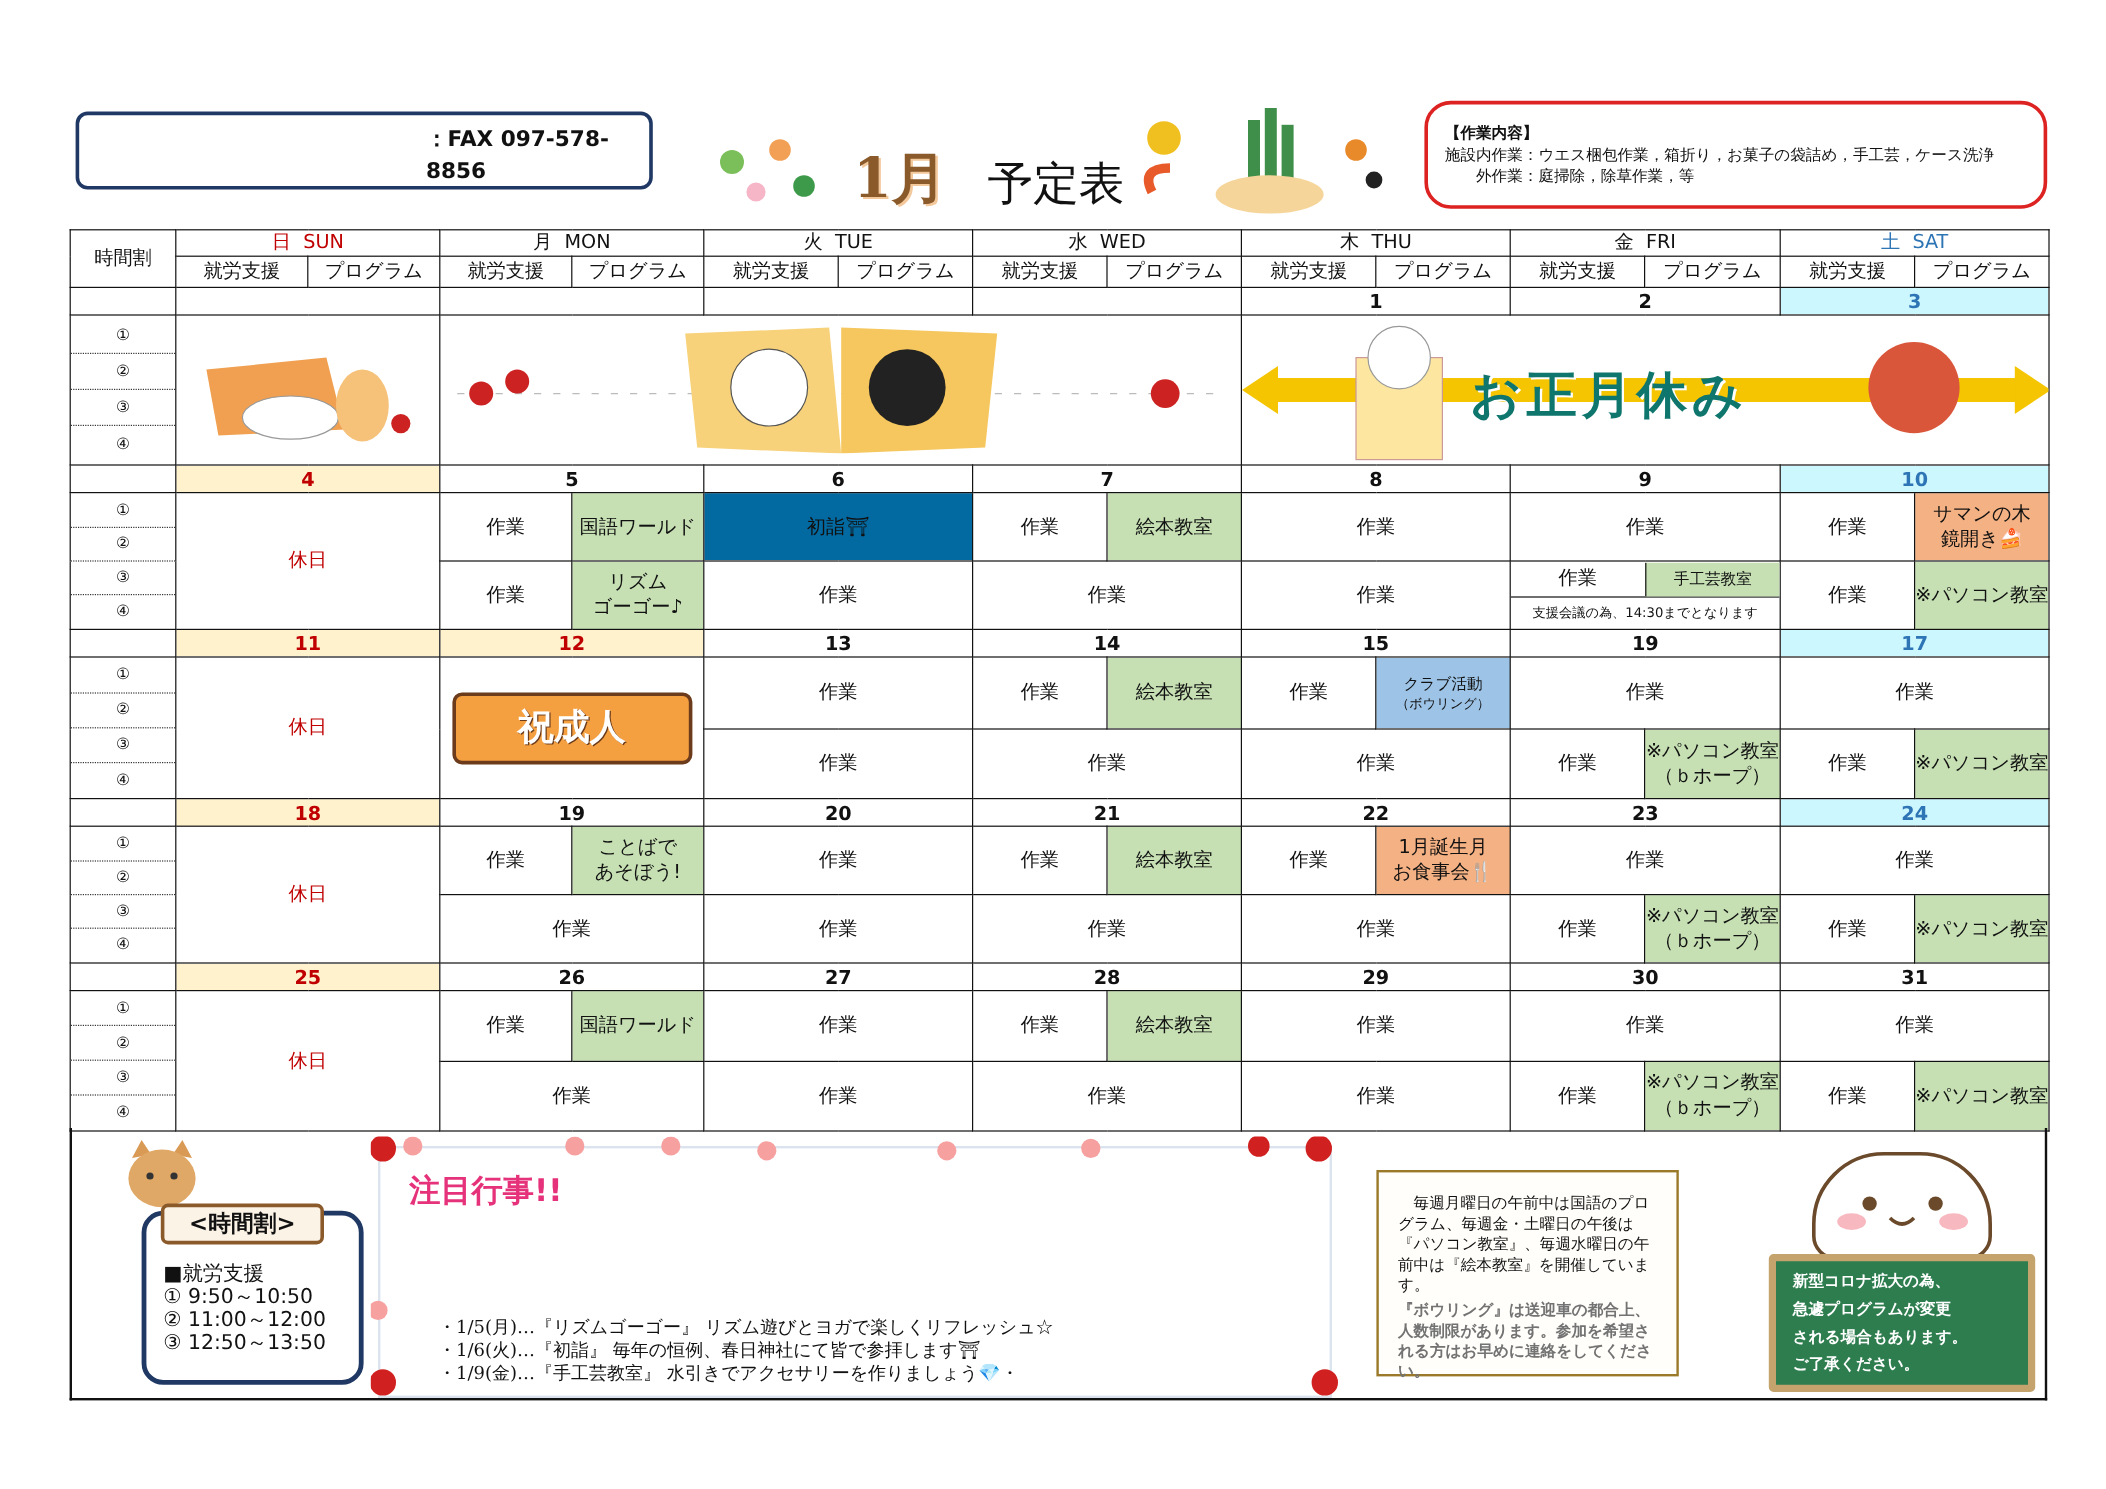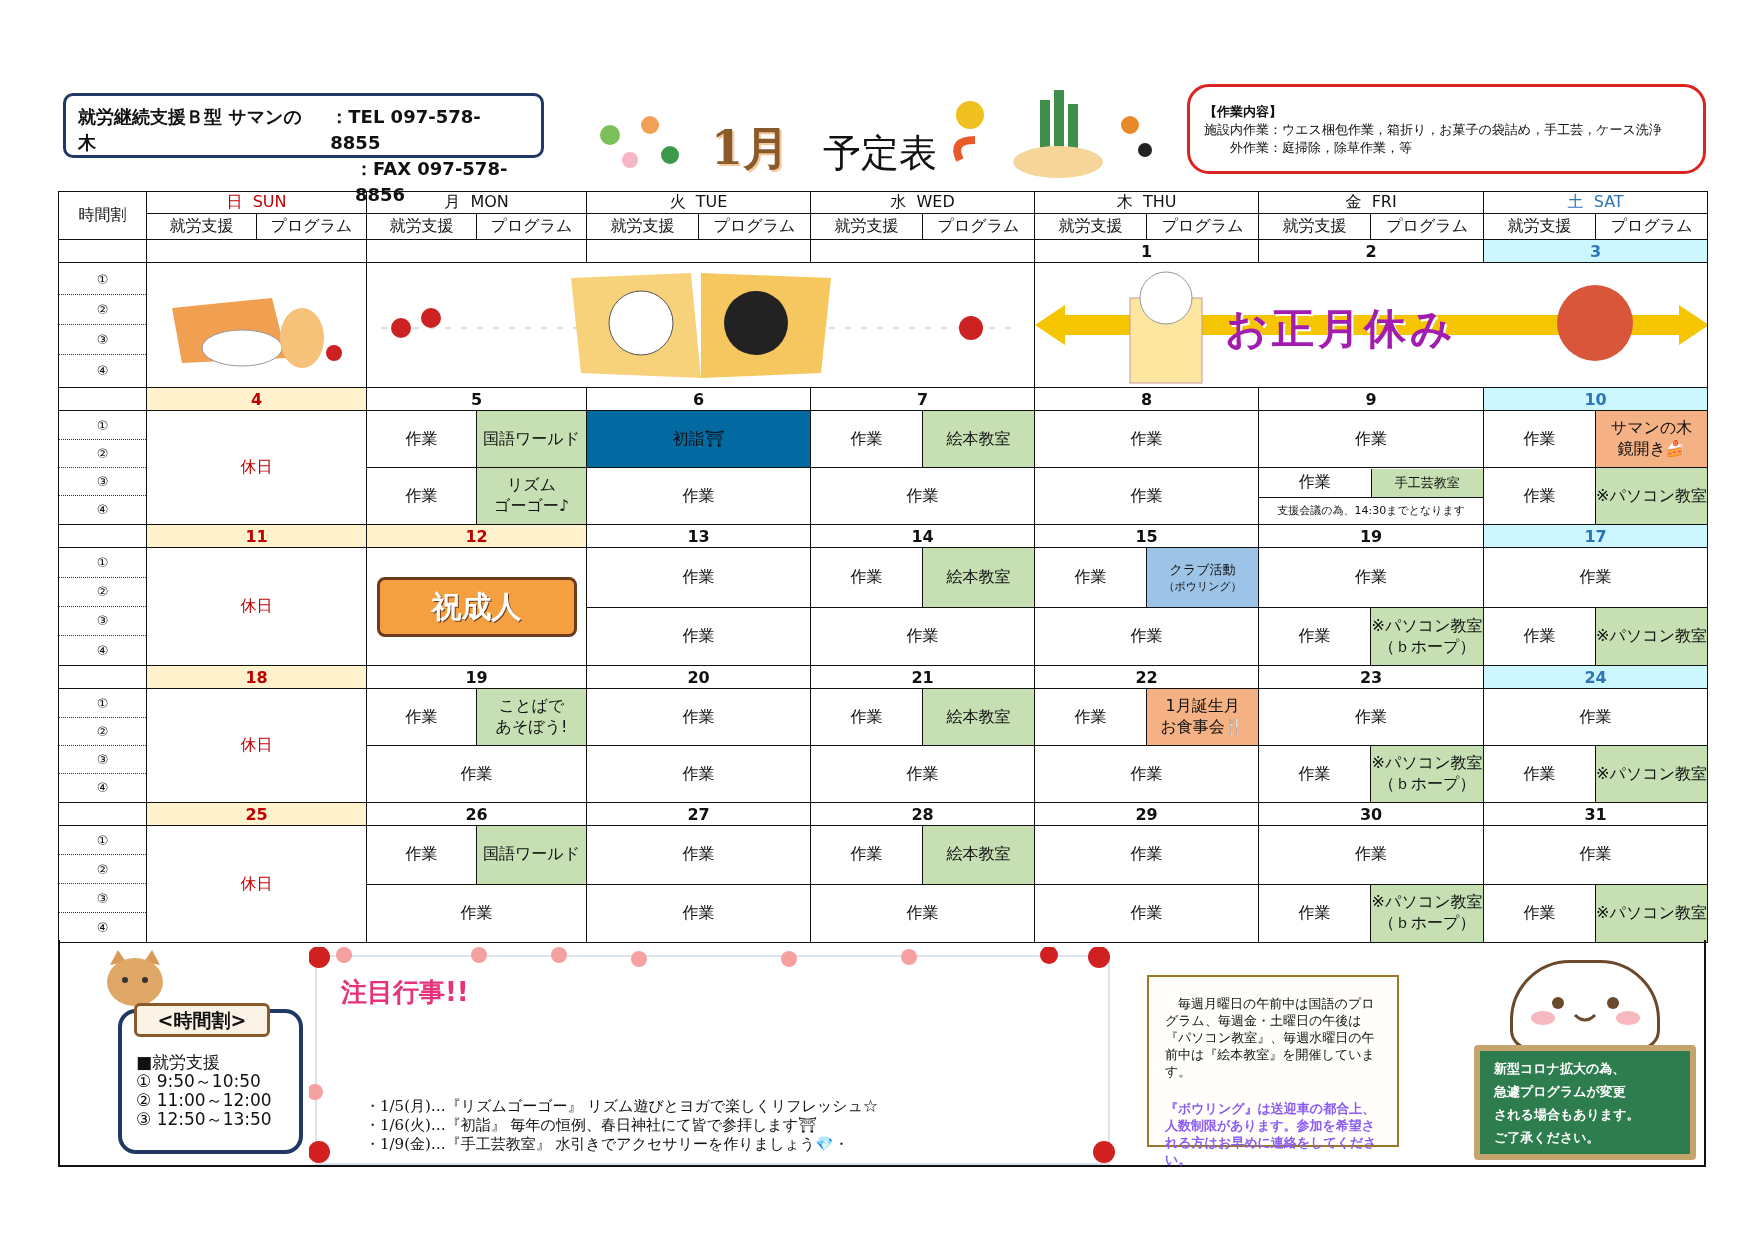--- a/index.html
+++ b/index.html
@@ -31,32 +31,31 @@
 .slot{height:30px;border-bottom:1px dotted #333;display:flex;align-items:center;justify-content:center;font-size:13px}
 .slot:last-child{border-bottom:none}
 .banner{height:124px;position:relative}
 .art{position:absolute}
 .note-left{left:118px;top:1009px;width:185px;height:145px;border:4px solid #1f3864;border-radius:18px;padding:40px 0 0 14px;font-size:17px;line-height:19px}
 .note-left .tt{position:absolute;left:12px;top:-10px;width:136px;height:34px;background:#fbf3e6;border:3px solid #8b5a2b;border-radius:6px;font-weight:bold;font-size:19px;text-align:center;line-height:28px}
 .events{left:315px;top:955px;width:795px;height:210px;border:2px solid #dbe4ee}
 .events .tt{position:absolute;left:24px;top:18px;font-size:26px;font-weight:bold;color:#e6327a}
 .events ul{position:absolute;left:48px;top:140px;list-style:none;font-size:15px;line-height:19px;font-family:"DejaVu Serif",serif}
 .memo{left:1147px;top:975px;width:252px;height:172px;border:2px solid #9a7a2a;background:#fffefa;padding:18px 16px;font-size:13px;line-height:17px}
-.memo .red{color:#8b5cf6;font-weight:bold;margin-top:20px}
+.memo .red{color:#737373;font-weight:bold;margin-top:4px}
 .board{left:1474px;top:1045px;width:222px;height:115px;background:#2e7d4f;border:6px solid #c4a46c;border-radius:4px;color:#fff;font-weight:bold;font-size:13px;line-height:23px;padding:6px 14px}
 .cat{left:1510px;top:960px;width:150px;height:90px;background:#fff;border:3px solid #6b4a2b;border-radius:60px 60px 20px 20px}
 .bottom-line{left:58px;top:1165px;width:1648px;height:2px;background:#111}
 .frame-l{left:58px;top:940px;width:2px;height:227px;background:#111}
 .frame-r{left:1704px;top:940px;width:2px;height:227px;background:#111}
 </style>
 </head>
 <body>
 
 <div class="abs info-box">
-  <div class="r1"><span>就労継続支援Ｂ型 サマンの木</span>&nbsp;&nbsp;<span>：TEL 097-578-8855</span></div>
   <div class="r2">：FAX 097-578-8856</div>
 </div>
 <div class="abs month-badge">1月</div>
 <div class="abs title">予定表</div>
 <div class="abs" style="left:590px;top:105px;width:100px;height:70px">
   <svg width="100" height="70">
       <circle cx="20" cy="30" r="10" fill="#7bbf5a"></circle>
       <circle cx="60" cy="20" r="9" fill="#f2a055"></circle>
       <circle cx="40" cy="55" r="8" fill="#f7b5c8"></circle>
       <circle cx="80" cy="50" r="9" fill="#3c9a4a"></circle>
@@ -166,21 +165,21 @@
     <td colspan="6" class="banner">
       <div style="position:relative;height:124px">
         <svg width="674" height="124" class="art" style="left:0;top:0">
               <rect x="18" y="52" width="640" height="20" fill="#f4c500"></rect>
               <polygon points="0,62 30,42 30,82" fill="#f4c500"></polygon>
               <polygon points="674,62 644,42 644,82" fill="#f4c500"></polygon>
               <rect x="95" y="35" width="72" height="85" fill="#fde7a0" stroke="#c99"></rect>
               <circle cx="131" cy="35" r="26" fill="#fff" stroke="#999"></circle>
               <circle cx="560" cy="60" r="38" fill="#d9563a"></circle>
             </svg>
-        <div class="art" style="left:190px;top:38px;font-size:42px;font-weight:bold;color:#a21caf;letter-spacing:4px;text-shadow:2px 2px 0 #fff">お正月休み</div>
+        <div class="art" style="left:190px;top:38px;font-size:42px;font-weight:bold;color:#0f766e;letter-spacing:4px;text-shadow:2px 2px 0 #fff">お正月休み</div>
       </div>
     </td>
   </tr>
 
   <tr>
     <td class="datecell"></td>
     <td colspan="2" class="datecell sun">4</td>
     <td colspan="2" class="datecell">5</td>
     <td colspan="2" class="datecell">6</td>
     <td colspan="2" class="datecell">7</td>

